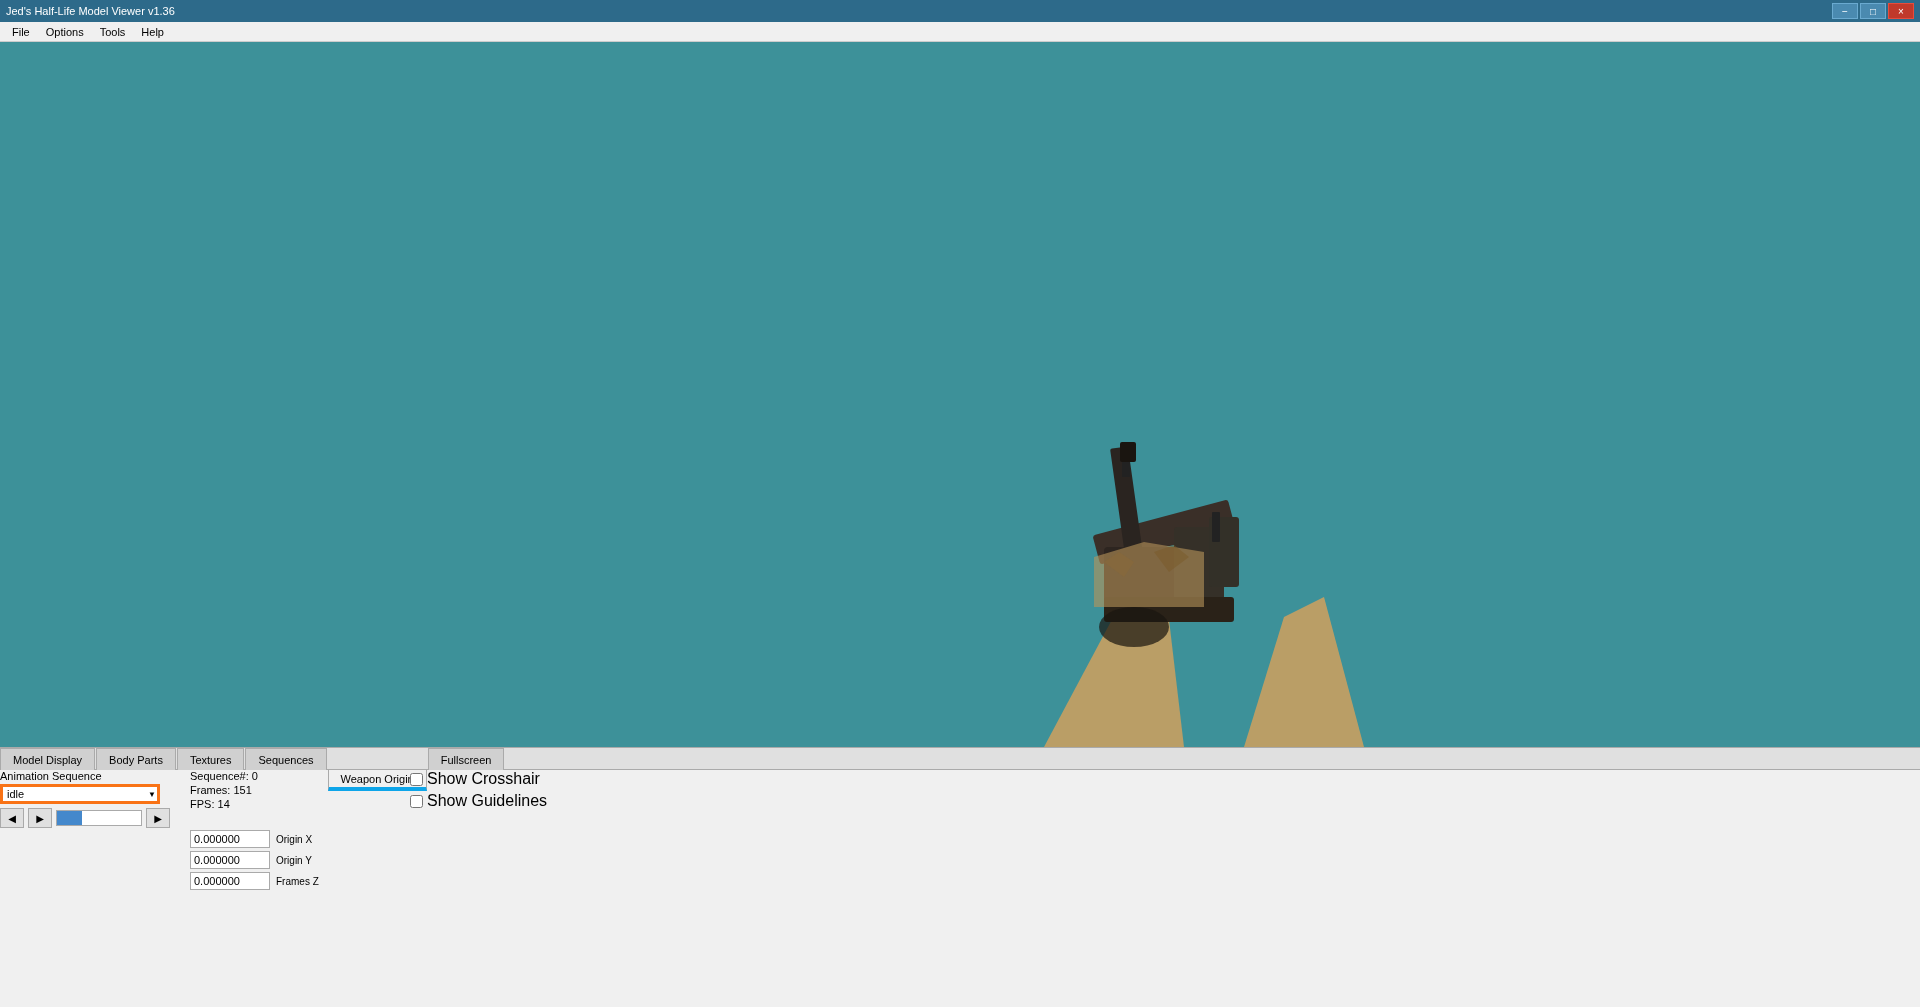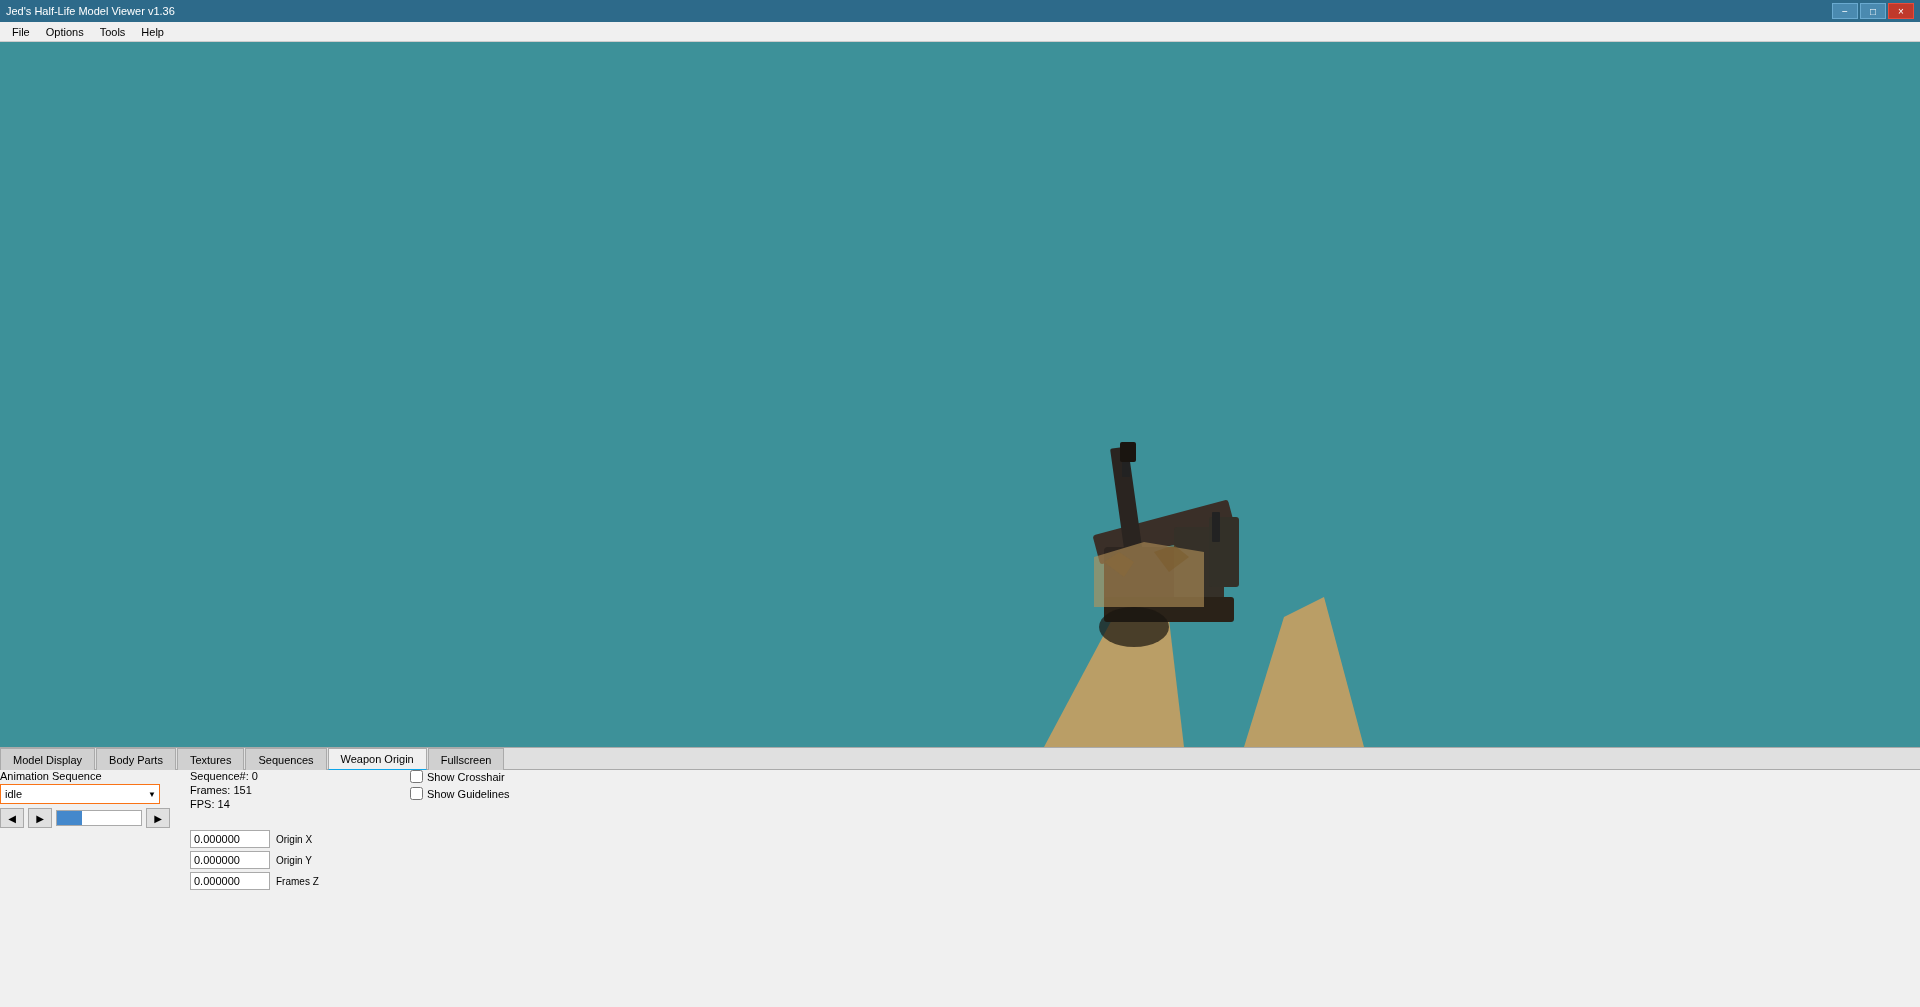--- a/index.html
+++ b/index.html
@@ -80,38 +80,39 @@
       background: #d0d0d0;
       cursor: pointer;
       font-size: 11px;
       height: 22px;
       display: flex;
       align-items: center;
       margin-right: 1px;
     }
     .tab.active {
       background: #f0f0f0;
-      border-bottom: 1px solid #0ea5e9;
+      border-bottom: 4px solid #0ea5e9;
       margin-bottom: -1px;
+      margin-top: 21px;
     }
 
     
     #tab-content {
       padding: 0;
       display: flex;
       gap: 20px;
     }
 
     
     #left-col { width: 170px; }
     .field-label { margin-bottom: 2px; font-size: 11px; }
     .dropdown-select {
       width: 160px;
       height: 20px;
-      border: 1px solid #f97316;
+      border: 3px solid #f97316;
       background: white;
       font-size: 11px;
       padding: 1px 4px;
       appearance: none;
       -webkit-appearance: none;
       position: relative;
     }
     .dropdown-wrapper {
       position: relative;
       display: inline-block;
@@ -167,21 +168,21 @@
 
     
     #right-col { width: 200px; }
     .checkbox-row {
       display: flex;
       align-items: center;
       gap: 4px;
       margin-bottom: 4px;
     }
     .checkbox-row input[type="checkbox"] { margin: 0; }
-    .checkbox-label { font-size: 11px; }
+    .checkbox-label { font-size: 16px; }
 
     
     .gun-visual {
       position: absolute;
       bottom: 0;
       left: 45%;
       width: 600px;
       height: 350px;
     }
   </style>

